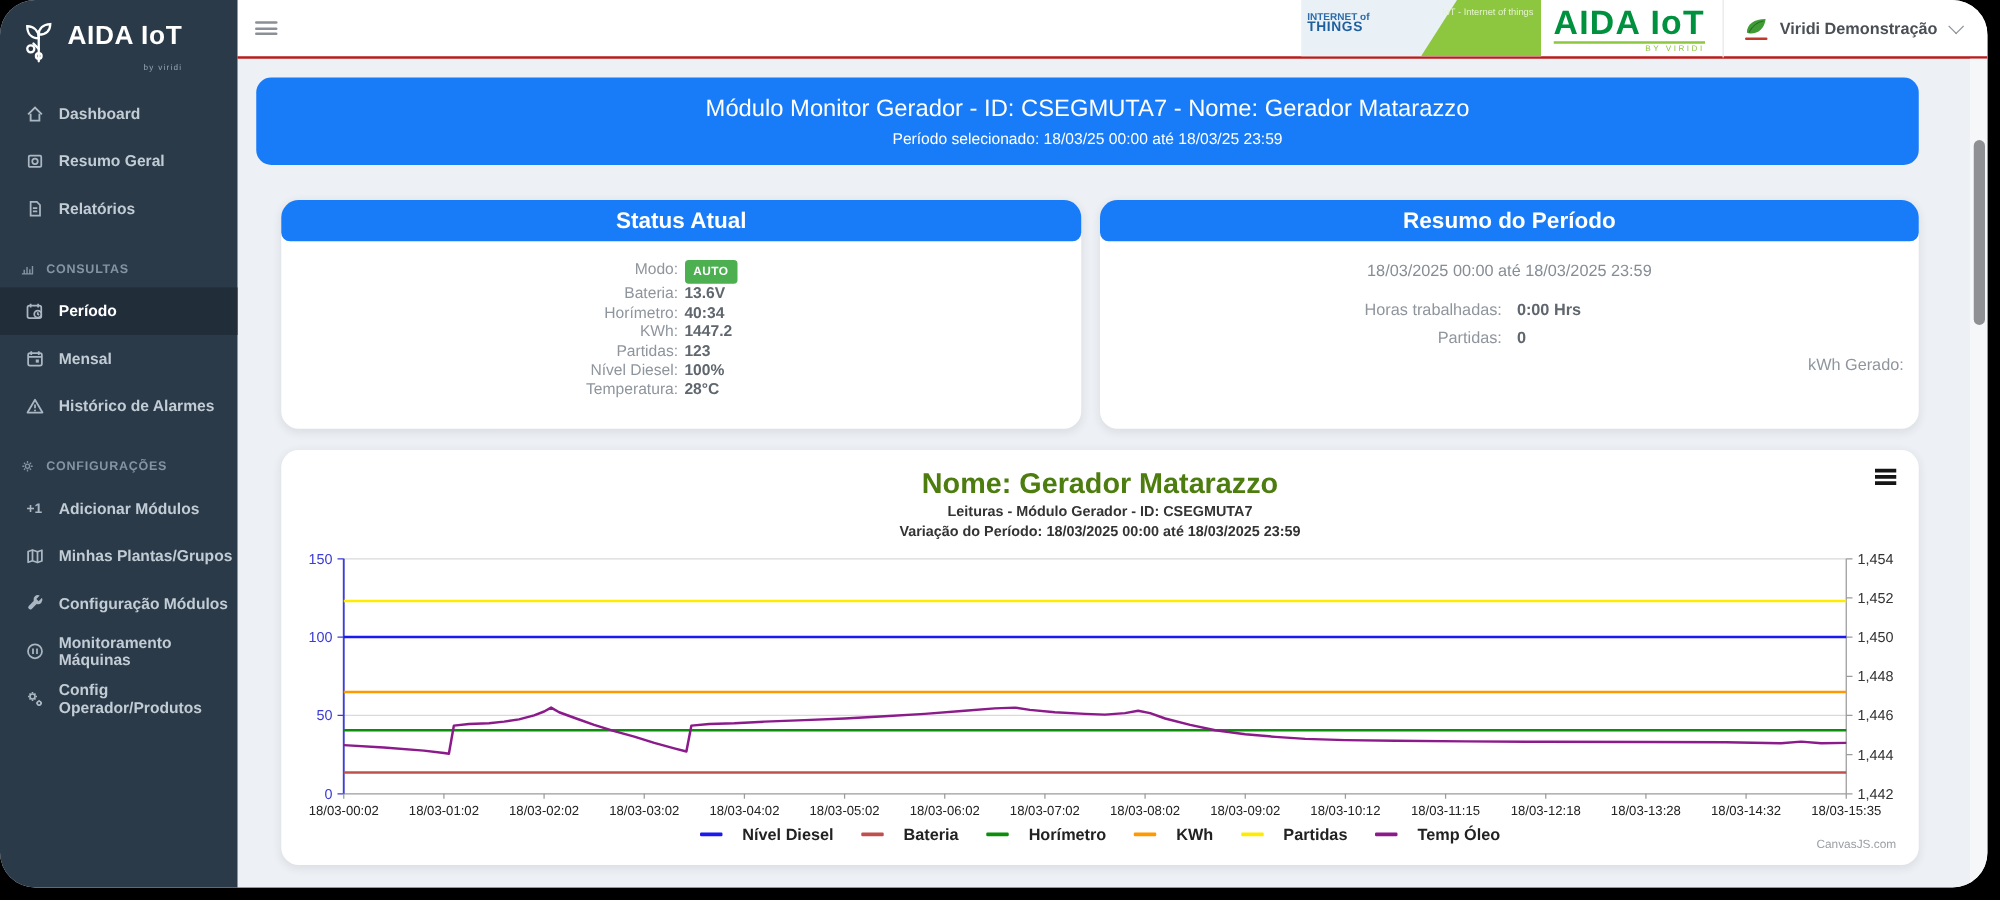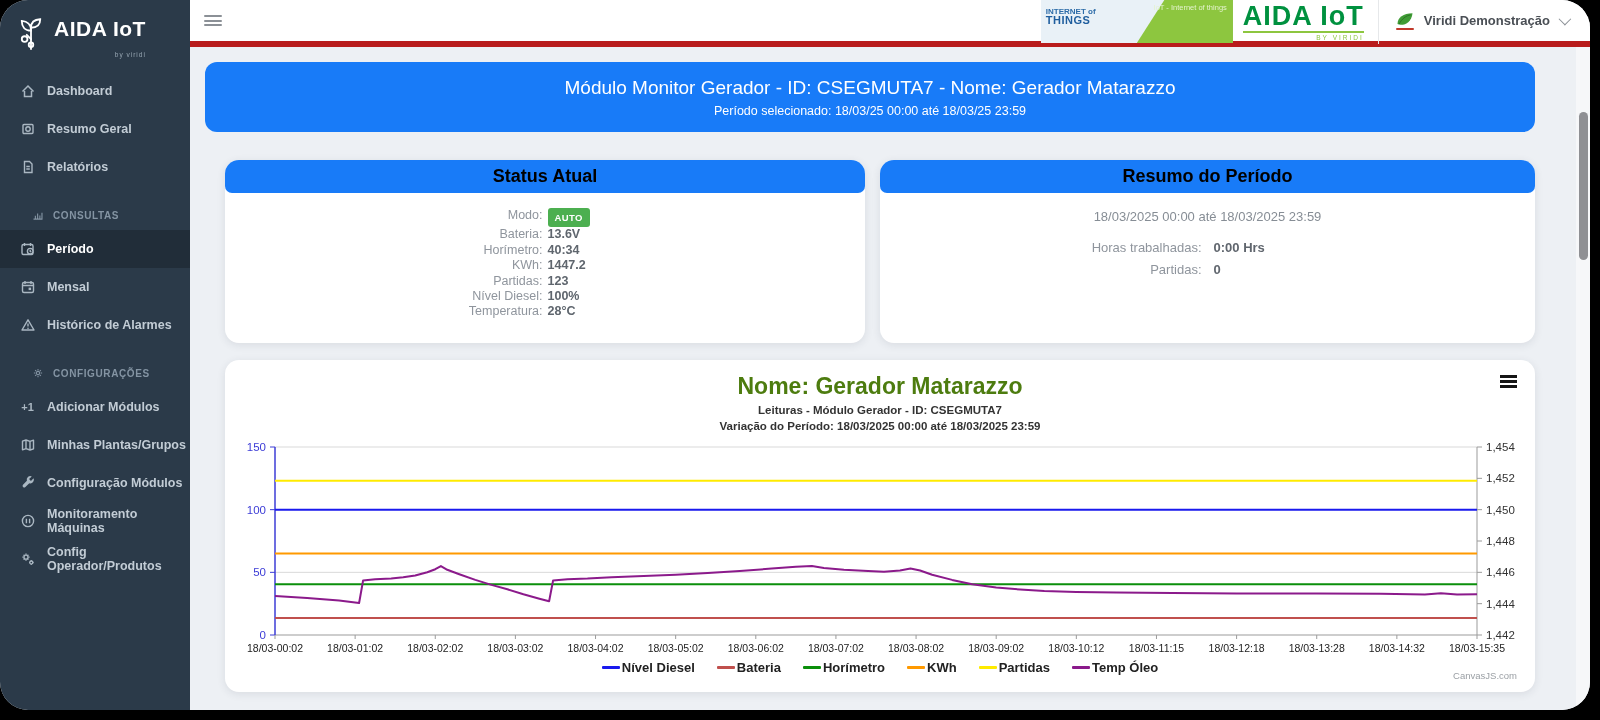--- a/index.html
+++ b/index.html
@@ -10,27 +10,27 @@
   .sidebar { position:absolute; left:0; top:0; bottom:0; width:190px; background:#2b3a49; z-index:5; }
   .slogo { display:flex; align-items:flex-start; gap:6px; padding:12px 10px 8px 14px; height:62px; }
   .slogo svg { width:34px; height:40px; }
   .slogo-text { color:#fff; font-size:21px; font-weight:bold; letter-spacing:.5px; line-height:26px; margin-top:4px; }
   .slogo-sub { display:block; font-size:6.5px; font-weight:normal; color:#97a6b2; text-align:right; letter-spacing:1px; }
   .snav { margin-top:10px; }
   .sitem { display:flex; align-items:center; gap:11px; height:38px; padding-left:19px; color:#c2ccd5; font-size:12.5px; font-weight:600; cursor:pointer; }
   .sitem .sicon { width:17px; height:17px; color:#aab7c2; flex:0 0 17px; display:flex; align-items:center; justify-content:center; }
   .sitem .sicon svg { width:16px; height:16px; }
   .sitem.active { background:#212d39; color:#fff; }
-  .ssection { display:flex; align-items:center; gap:8px; height:30px; margin-top:14px; padding-left:32px; color:#8494a3; font-size:10px; font-weight:bold; letter-spacing:.6px; }
+  .ssection { display:flex; align-items:center; gap:8px; height:30px; margin-top:14px; padding-left:16px; color:#8494a3; font-size:10px; font-weight:bold; letter-spacing:.6px; }
   .ssection .sicon { width:13px; height:13px; color:#8494a3; }
   .ssection .sicon svg { width:12px; height:12px; }
   .plus1 { font-size:11px; font-weight:bold; color:#aab7c2; }
 
   
-  .topbar { position:absolute; left:190px; top:0; right:0; height:47px; background:#fff; border-bottom:6px solid #b91c1c; display:flex; align-items:center; z-index:4; }
+  .topbar { position:absolute; left:190px; top:0; right:0; height:47px; background:#fff; border-bottom:2px solid #b91c1c; display:flex; align-items:center; z-index:4; }
   .hamburger { margin-left:14px; width:18px; cursor:pointer; }
   .hamburger i { display:block; height:2px; background:#8b9096; margin:2.5px 0; border-radius:1px; }
   .topspacer { flex:1; }
   .iot-banner { position:relative; width:192px; height:45px; overflow:hidden; background:#e9f1f7; }
   .iot-banner .cloud { position:absolute; left:5px; top:9px; width:110px; color:#2d6ca8; font-size:8px; font-weight:bold; line-height:9px; }
   .iot-banner .cloud b { font-size:11px; letter-spacing:.5px; color:#1f5e9e; }
   .iot-banner .greenpart { position:absolute; right:0; top:0; width:120px; height:45px; background:#7db843; clip-path:polygon(38% 100%, 100% 0, 100% 100%, 0 100%, 22% 100%); }
   .iot-banner .greenpart2 { position:absolute; right:0; top:0; width:96px; height:45px; background:#8dc63f; clip-path:polygon(30% 0, 100% 0, 100% 100%, 0 100%); }
   .iot-banner .iottxt { position:absolute; right:6px; top:6px; color:#e4f3cd; font-size:7.5px; text-align:right; line-height:8px; z-index:2; }
   .aida-logo { margin-left:10px; margin-right:8px; padding-top:2px; }
@@ -45,41 +45,41 @@
   .user-name { font-size:13px; font-weight:bold; color:#4a4f55; }
   .chev { width:9px; height:9px; border-right:1.6px solid #8b9096; border-bottom:1.6px solid #8b9096; transform:rotate(45deg) translateY(-2px); }
 
   
   .content { position:absolute; left:190px; top:47px; right:14px; bottom:0; background:#edf0f4; }
   .banner { position:absolute; left:15px; top:15px; width:1330px; height:70px; background:#187bf8; border-radius:12px; color:#fff; display:flex; flex-direction:column; align-items:center; justify-content:center; gap:5px; }
   .banner .btitle { font-size:19px; font-weight:500; }
   .banner .bsub { font-size:12.5px; font-weight:500; }
 
   .card { position:absolute; background:#fff; border-radius:14px; box-shadow:0 2px 8px rgba(40,50,70,.10); }
-  .card-head { height:33px; background:#187bf8; border-radius:14px 14px 7px 7px; display:flex; align-items:center; justify-content:center; color:#000000; font-size:18px; font-weight:bold; }
+  .card-head { height:33px; background:#187bf8; border-radius:14px 14px 7px 7px; display:flex; align-items:center; justify-content:center; color:#ffffff; font-size:18px; font-weight:bold; }
   #status-card { left:35px; top:113px; width:640px; height:183px; }
   #summary-card { left:690px; top:113px; width:655px; height:183px; }
   .srows { margin-top:15px; }
   .srow { display:flex; font-size:12.5px; line-height:15.4px; }
   .srow .lbl { flex:1; text-align:right; color:#8f959d; padding-right:5px; }
   .srow .val { flex:1; text-align:left; color:#5f666e; font-weight:600; }
   .badge { display:inline-block; background:#4caf50; color:#fff; font-size:9.5px; font-weight:bold; padding:2px 7px; border-radius:3px; letter-spacing:.4px; vertical-align:1px; }
   .period-line { text-align:center; color:#868d95; font-size:13px; margin:16px 0 13px; }
   .sumrow { display:flex; font-size:13px; line-height:22px; }
   .sumrow .lbl { flex:1; text-align:right; color:#8f959d; padding-right:12px; }
   .sumrow .val { flex:1; text-align:left; color:#60666e; font-weight:600; }
 
   
   #chart-card { left:35px; top:313px; width:1310px; height:332px; padding-top:13px; }
   .chart-title { text-align:center; font-size:23px; font-weight:bold; color:#4d7c0f; }
   .chart-sub { text-align:center; font-size:11.5px; font-weight:bold; color:#333; margin-top:4px; }
   #chart-svg { display:block; margin:5px auto 0; }
   #chart-svg text { font-family:"Liberation Sans",sans-serif; }
   .legend { display:flex; justify-content:center; align-items:center; gap:22px; margin-top:1px; }
-  .lgitem { display:flex; align-items:center; gap:2px; cursor:pointer; }
+  .lgitem { display:flex; align-items:center; gap:16px; cursor:pointer; }
   .lgitem i { width:18px; height:3px; border-radius:1px; }
   .lgitem b { font-size:13px; color:#222; }
   .chart-menu { position:absolute; top:15px; right:18px; width:17px; cursor:pointer; }
   .chart-menu i { display:block; height:3px; background:#151515; margin-bottom:2.2px; }
   .credit { position:absolute; right:18px; bottom:11px; font-size:9.5px; color:#9a9fa4; }
 
   
   .scroll-track { position:absolute; right:0; top:47px; bottom:0; width:14px; background:#f6f7f9; z-index:6; }
   .scroll-thumb { position:absolute; right:2px; top:65px; width:9px; height:148px; background:#8f9094; border-radius:5px; cursor:pointer; }
 </style>
@@ -300,20 +300,21 @@
       <div class="period-line">18/03/2025 00:00 até 18/03/2025 23:59</div>
       <div class="sumrow">
           <span class="lbl">Horas trabalhadas:</span>
           <span class="val">0:00 Hrs</span>
         </div>
       <div class="sumrow">
           <span class="lbl">Partidas:</span>
           <span class="val">0</span>
         </div>
       <div class="sumrow">
+          <span class="lbl">kWh Gerado:</span>
         </div>
     </div>
 
     <div class="card" id="chart-card">
       <div class="chart-menu">
           <i></i>
           <i></i>
           <i></i>
         </div>
       <div class="chart-title">Nome: Gerador Matarazzo</div>

